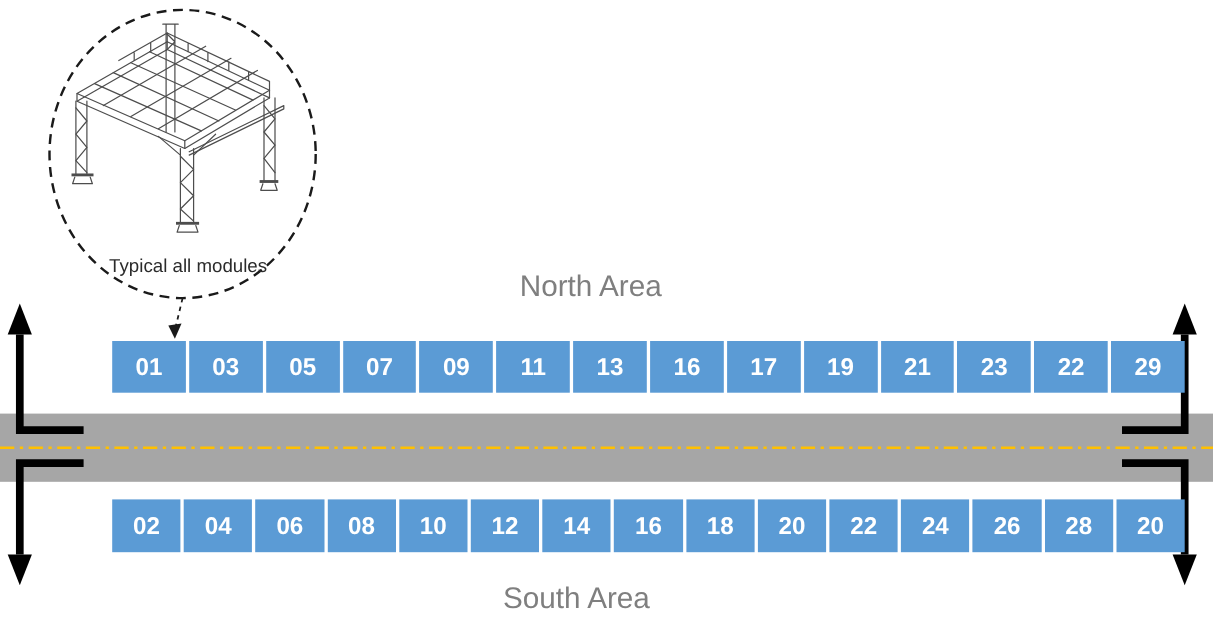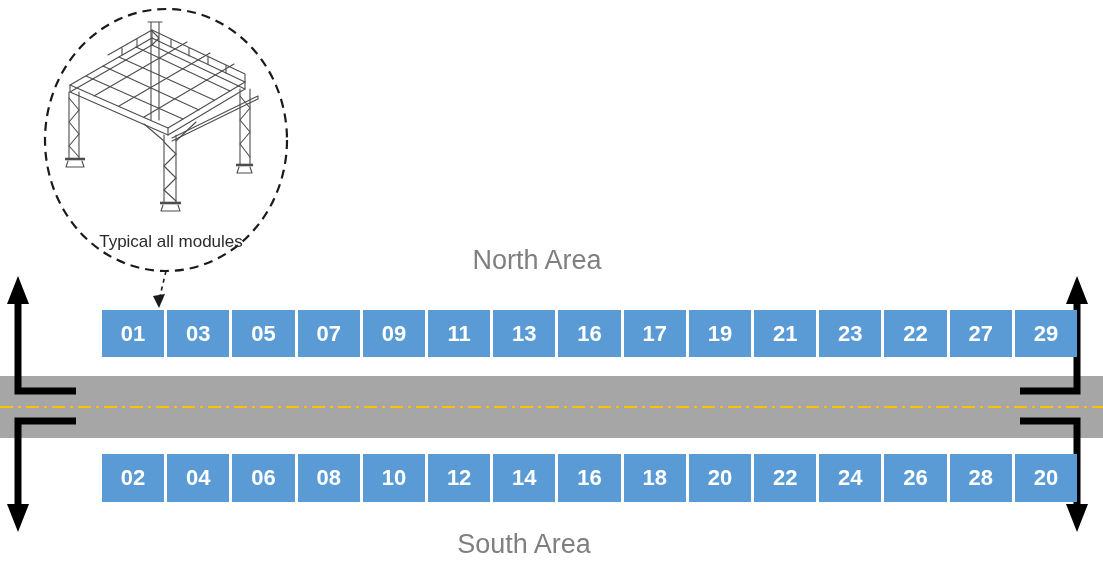--- a/index.html
+++ b/index.html
@@ -130,21 +130,20 @@
       <div class="module-box">07</div>
       <div class="module-box">09</div>
       <div class="module-box">11</div>
       <div class="module-box">13</div>
       <div class="module-box">16</div>
       <div class="module-box">17</div>
       <div class="module-box">19</div>
       <div class="module-box">21</div>
       <div class="module-box">23</div>
       <div class="module-box">22</div>
-      <div class="module-box">27</div>
       <div class="module-box">29</div>
     </div>
   <div id="south-row" class="module-row">
 
   <div class="module-box">02</div>
       <div class="module-box">04</div>
       <div class="module-box">06</div>
       <div class="module-box">08</div>
       <div class="module-box">10</div>
       <div class="module-box">12</div>

